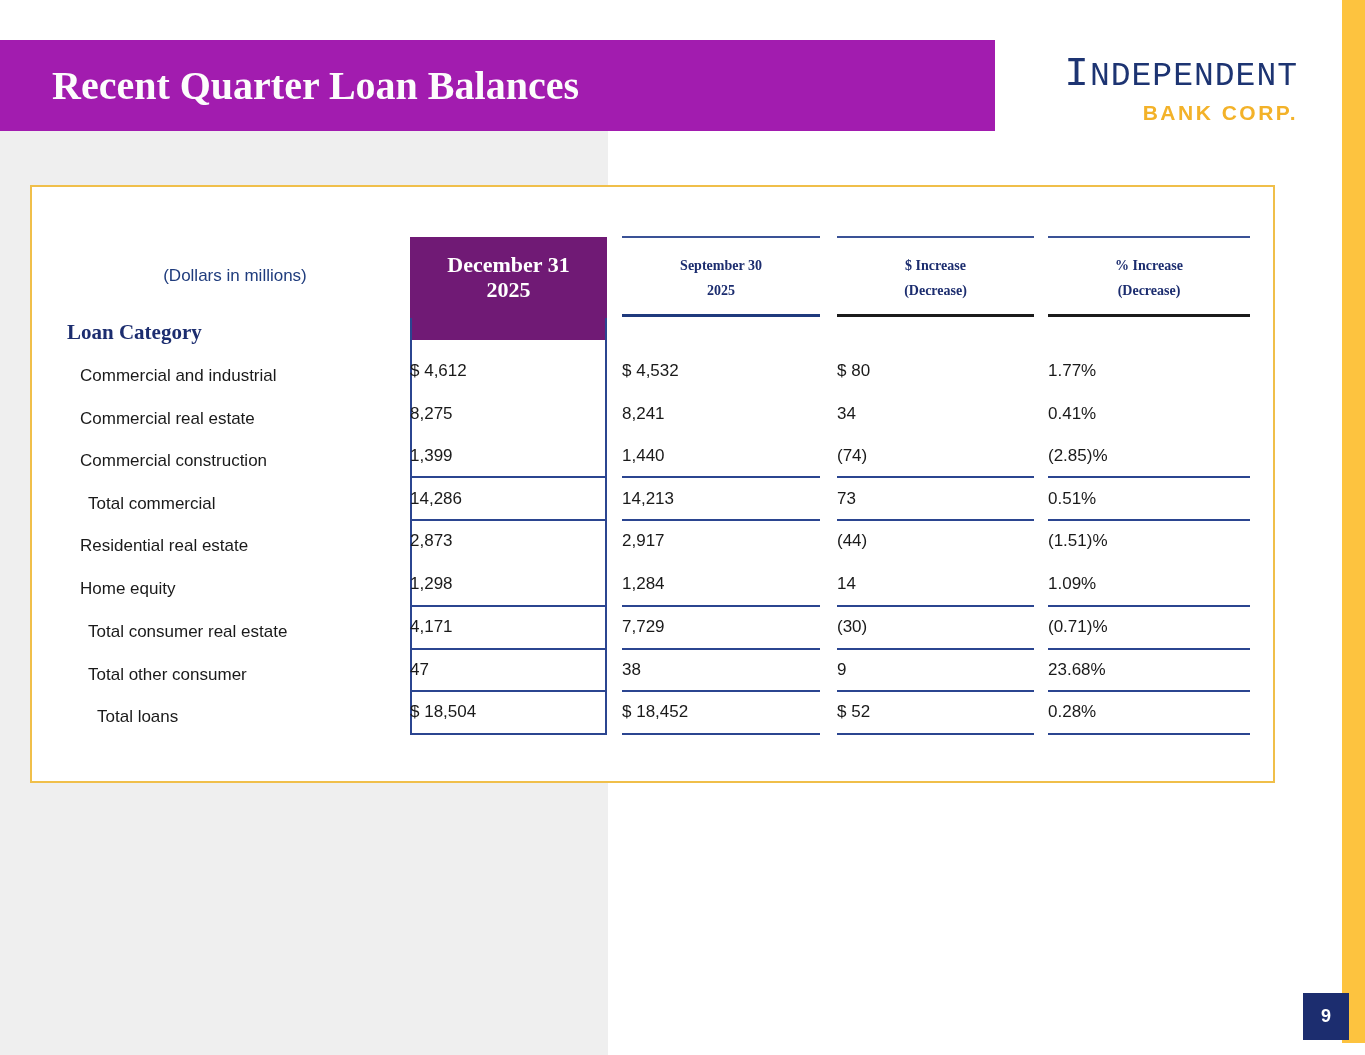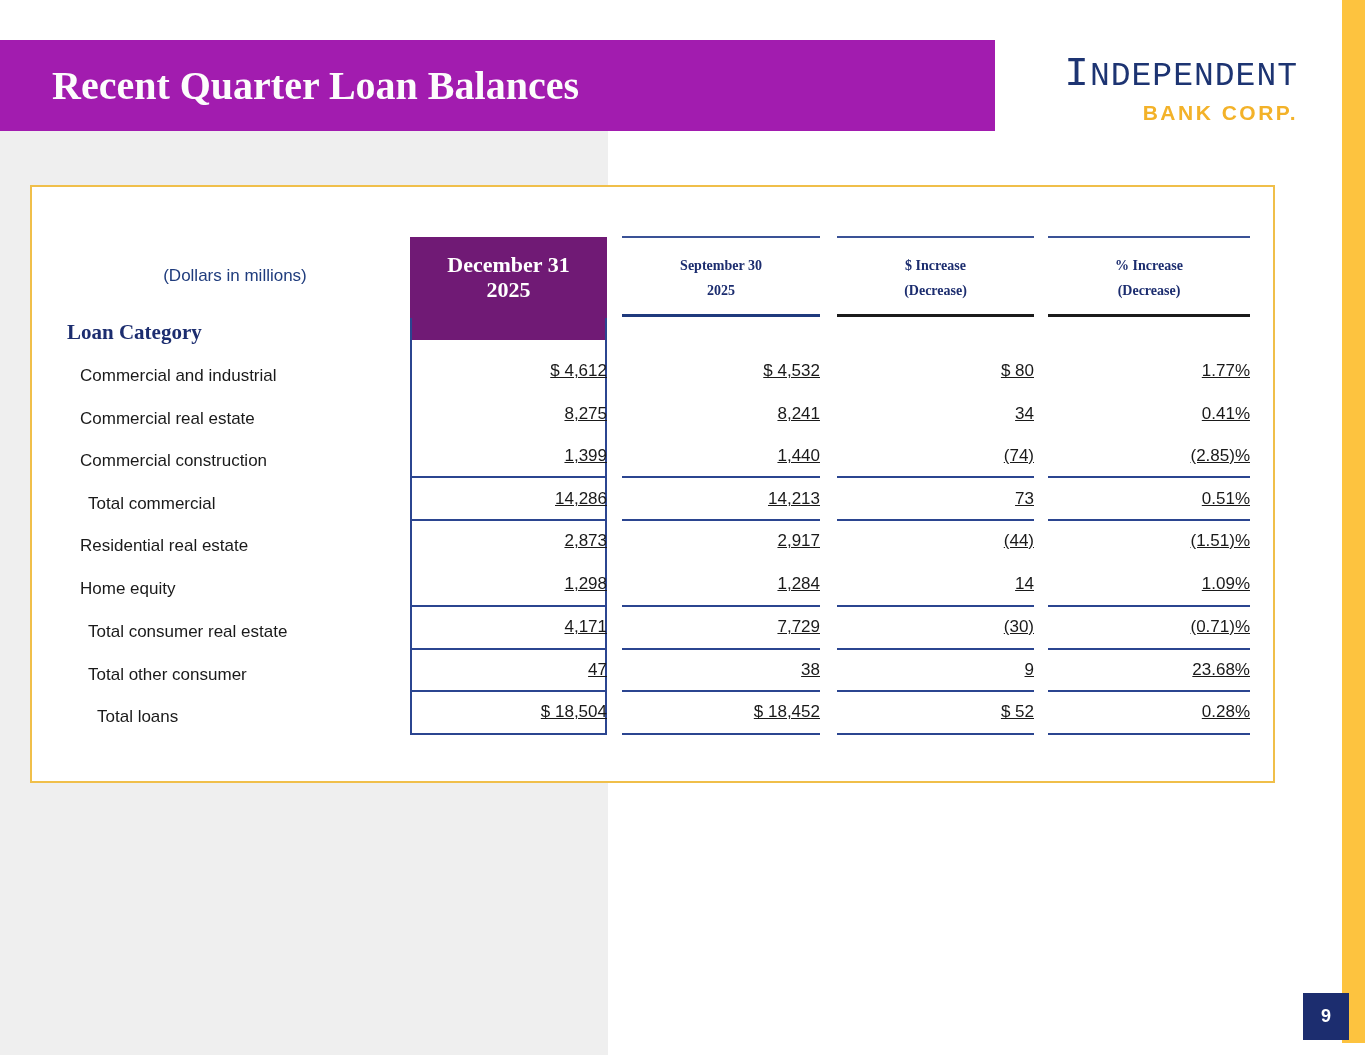--- a/index.html
+++ b/index.html
@@ -66,21 +66,21 @@
 
   
   .dec-box {
     position: absolute; left: 410px; top: 318px; width: 197px; height: 417px;
     border: 2px solid #2b4590; border-top: none; background: transparent;
   }
 
   
   .trow { position: absolute; left: 0; width: 1365px; height: 22px; line-height: 22px; font-size: 17px; color: #1a1a1a; }
   .tlabel { position: absolute; top: 5px; white-space: nowrap; }
-  .tcell { position: absolute; text-align: right; text-decoration: underline; }
+  .tcell { position: absolute; text-align: left; }
   .c-dec { left: 410px; width: 197px; }
   .c-sep { left: 622px; width: 198px; }
   .c-dol { left: 837px; width: 197px; }
   .c-pct { left: 1048px; width: 202px; }
 
   
   .page-chip {
     position: absolute; left: 1303px; top: 993px; width: 46px; height: 47px;
     background: #1c2d6f; color: #ffffff; font-weight: bold; font-size: 18px;
     text-align: center; line-height: 47px;

